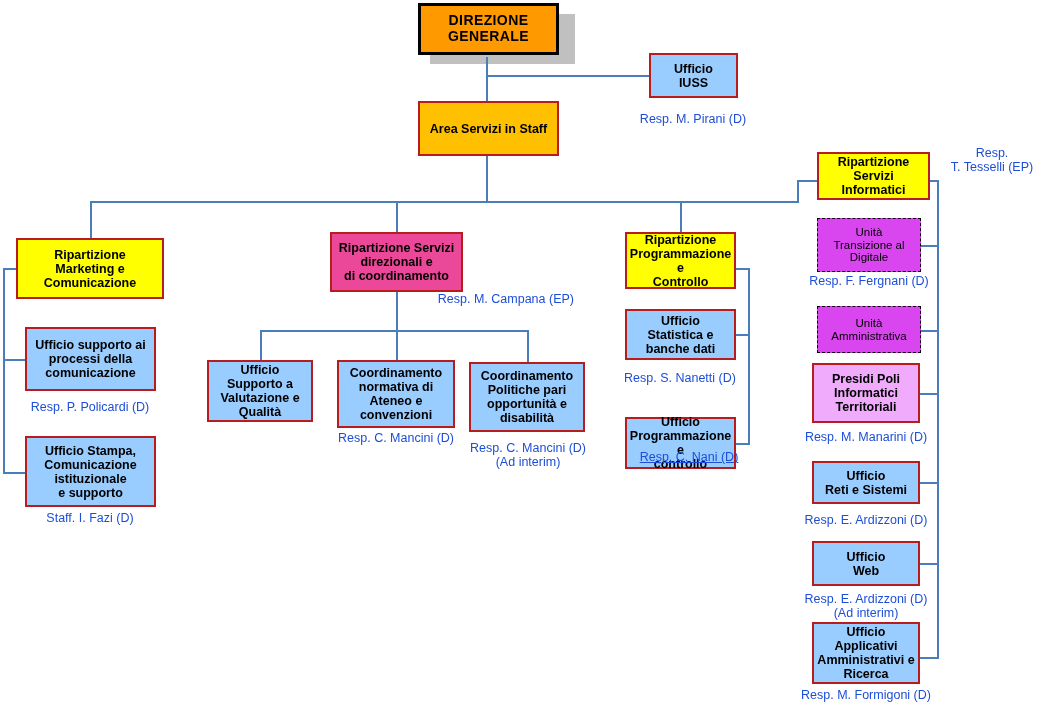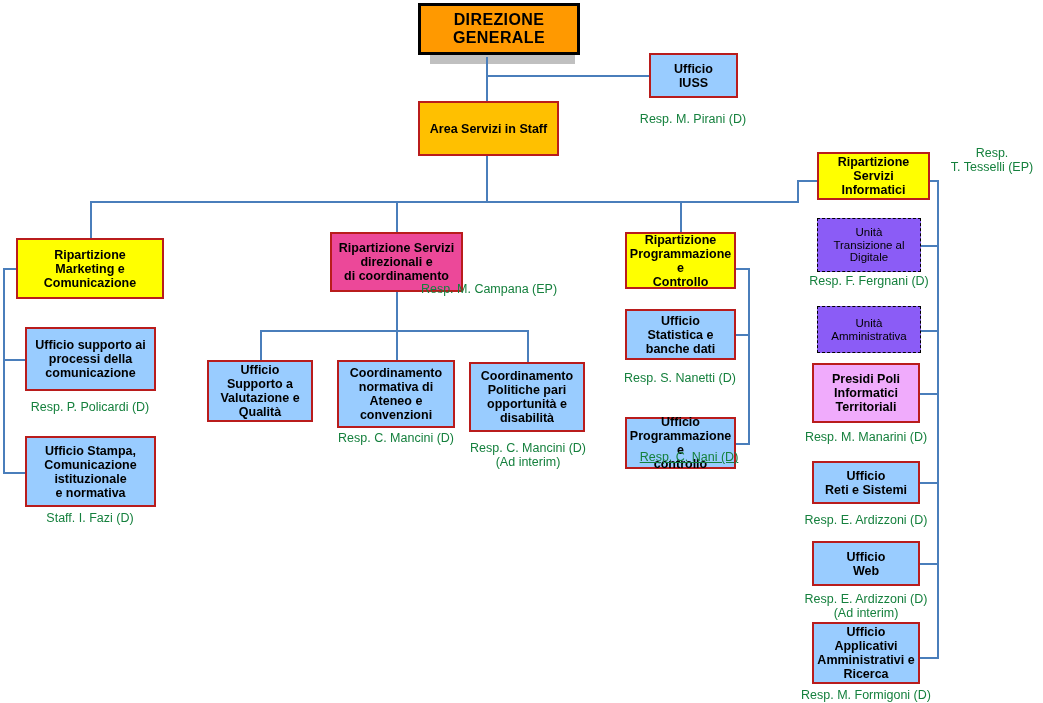--- a/index.html
+++ b/index.html
@@ -26,32 +26,32 @@
     justify-content: center;
     text-align: center;
     font-weight: bold;
     color: #000000;
     line-height: 1.12;
     white-space: pre-line;
     padding: 2px 3px;
     z-index: 3;
   }
   .node.solid  { border: 2px solid #b91c1c; }
-  .node.dashed { border: 1px dashed #000000; background: #8b5cf6; }
+  .node.dashed { border: 1px dashed #000000; background: #d946ef; }
   .node.root   { border: 3px solid #000000; }
 
   .shadow {
     position: absolute;
     background: #c0c0c0;
     z-index: 1;
   }
 
   .caption {
     position: absolute;
-    color: #15803d;
+    color: #1d4ed8;
     font-size: 12.5px;
     line-height: 1.15;
     white-space: pre-line;
     text-align: center;
     z-index: 4;
   }
 
   .line {
     position: absolute;
     background: #4a7ebb;
@@ -103,48 +103,48 @@
   <div class="line v" style="left:937px; top:180px; height:479px;"></div>
   <div class="line h" style="left:929px; top:180px; width:10px;"></div>
   <div class="line h" style="left:890px; top:245px; width:49px;"></div>
   <div class="line h" style="left:890px; top:330px; width:49px;"></div>
   <div class="line h" style="left:920px; top:393px; width:19px;"></div>
   <div class="line h" style="left:920px; top:482px; width:19px;"></div>
   <div class="line h" style="left:920px; top:563px; width:19px;"></div>
   <div class="line h" style="left:920px; top:657px; width:19px;"></div>
 
   <div class="shadow" style="left:430px; top:14px; width:145px; height:50px;"></div>
-  <div class="node root" style="left:418px; top:3px; width:162px; height:52px; background:#FF9900; font-size:16px; letter-spacing:0.4px;">DIREZIONE
+  <div class="node root" style="left:418px; top:3px; width:141px; height:52px; background:#FF9900; font-size:14px; letter-spacing:0.4px;">DIREZIONE
 GENERALE</div>
 
   <div class="node solid" style="left:649px; top:53px; width:89px; height:45px; background:#99CCFF; font-size:12.5px;">Ufficio
 IUSS</div>
   <div class="caption" style="left:617px; top:112px; width:152px;">Resp. M. Pirani (D)</div>
 
   <div class="node solid" style="left:418px; top:101px; width:141px; height:55px; background:#FFC000; font-size:12.5px;">Area Servizi in Staff</div>
 
   <div class="node solid" style="left:16px; top:238px; width:148px; height:61px; background:#FFFF00; font-size:12.5px;">Ripartizione
 Marketing e
 Comunicazione</div>
 
   <div class="node solid" style="left:25px; top:327px; width:131px; height:64px; background:#99CCFF; font-size:12.5px;">Ufficio supporto ai
 processi della
 comunicazione</div>
   <div class="caption" style="left:14px; top:400px; width:152px;">Resp. P. Policardi (D)</div>
 
   <div class="node solid" style="left:25px; top:436px; width:131px; height:71px; background:#99CCFF; font-size:12.5px;">Ufficio Stampa,
 Comunicazione
 istituzionale
-e normativa</div>
+e supporto</div>
   <div class="caption" style="left:14px; top:511px; width:152px;">Staff. I. Fazi (D)</div>
 
   <div class="node solid" style="left:330px; top:232px; width:133px; height:60px; background:#ec4899; font-size:12.5px;">Ripartizione Servizi
 direzionali e
 di coordinamento</div>
-  <div class="caption" style="left:404px; top:282px; width:170px; text-align:center;">Resp. M. Campana (EP)</div>
+  <div class="caption" style="left:404px; top:292px; width:170px; text-align:right;">Resp. M. Campana (EP)</div>
 
   <div class="node solid" style="left:207px; top:360px; width:106px; height:62px; background:#99CCFF; font-size:12.5px;">Ufficio
 Supporto a
 Valutazione e
 Qualità</div>
 
   <div class="node solid" style="left:337px; top:360px; width:118px; height:68px; background:#99CCFF; font-size:12.5px;">Coordinamento
 normativa di
 Ateneo e
 convenzioni</div>

